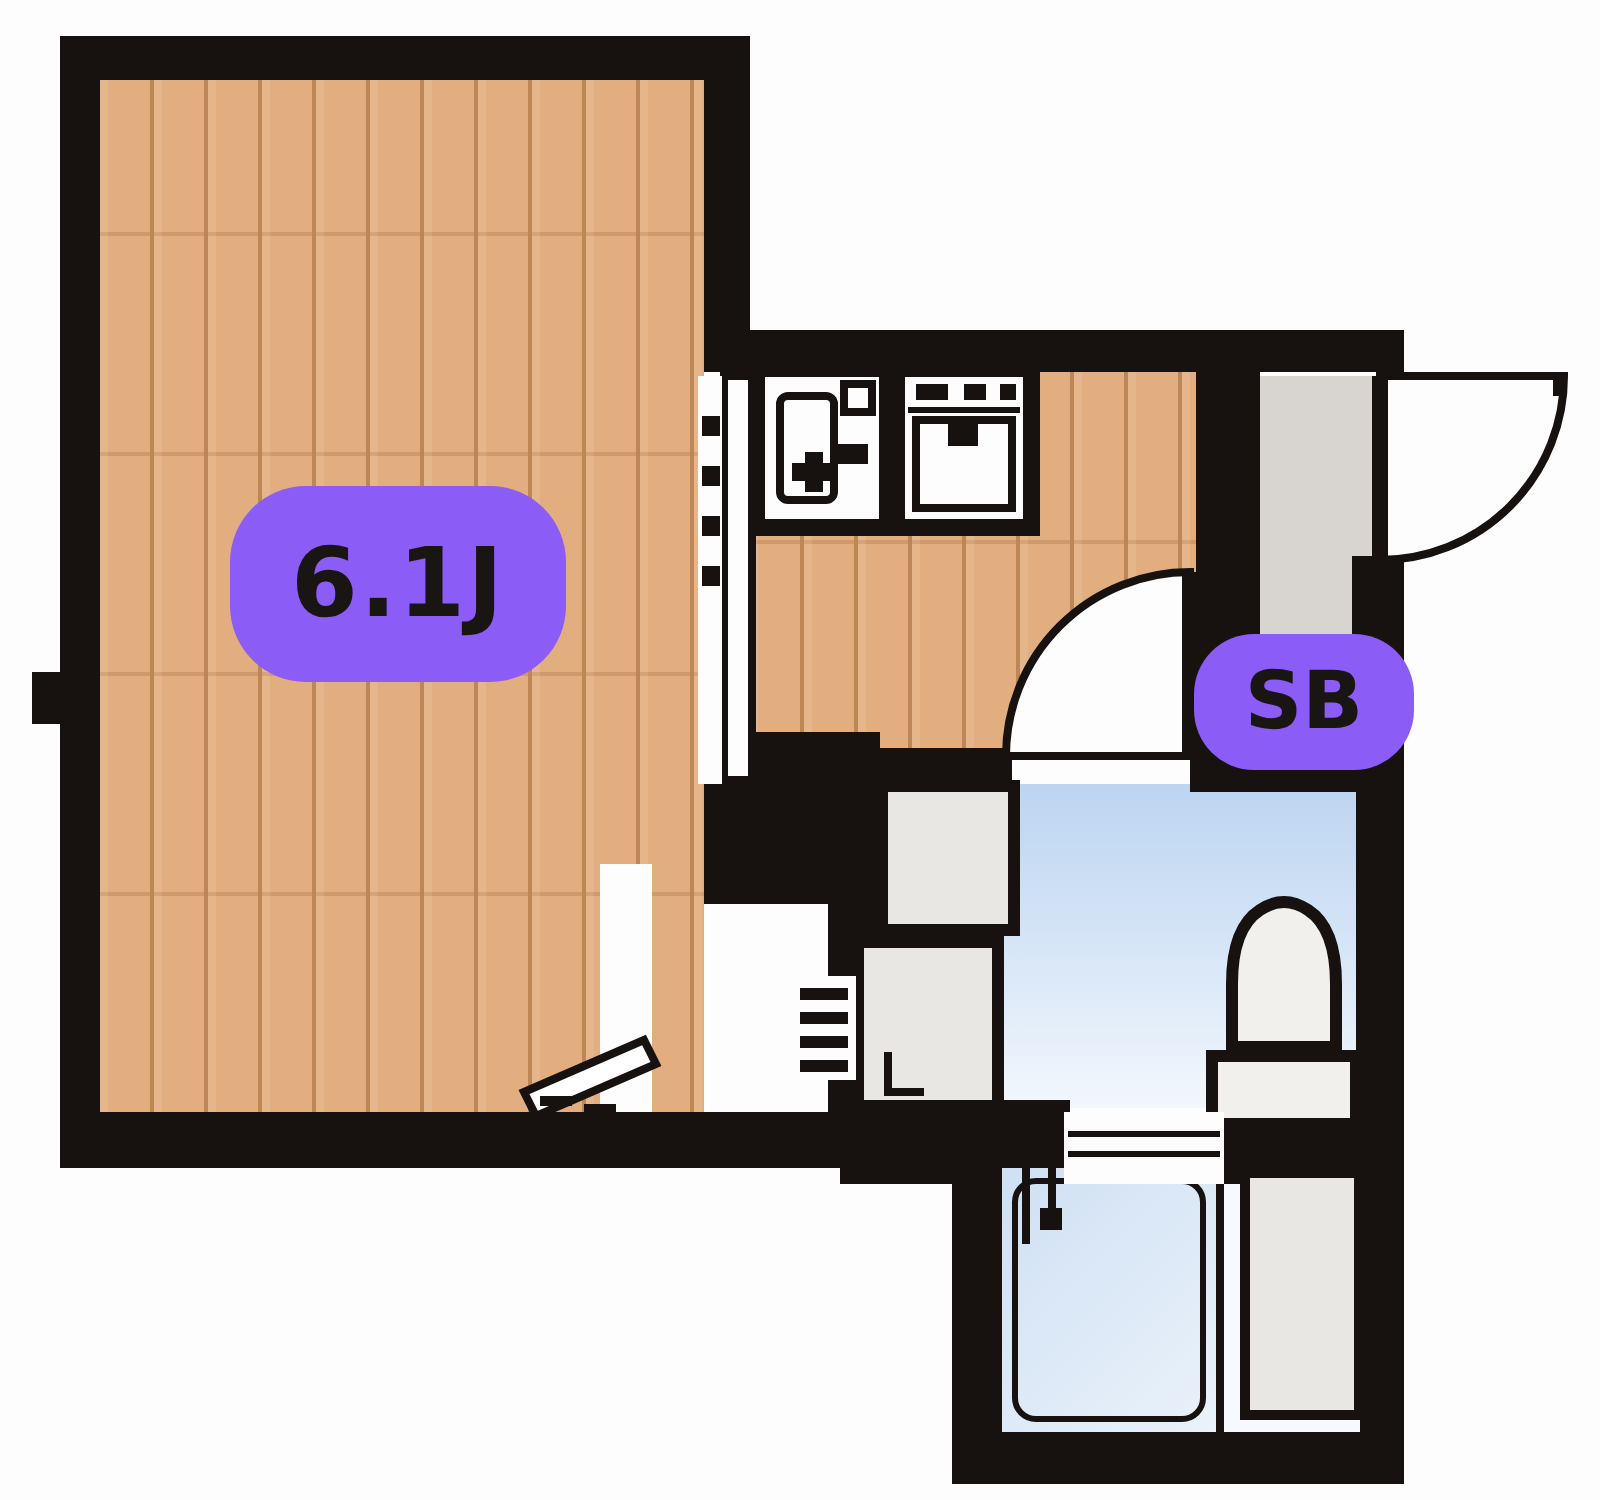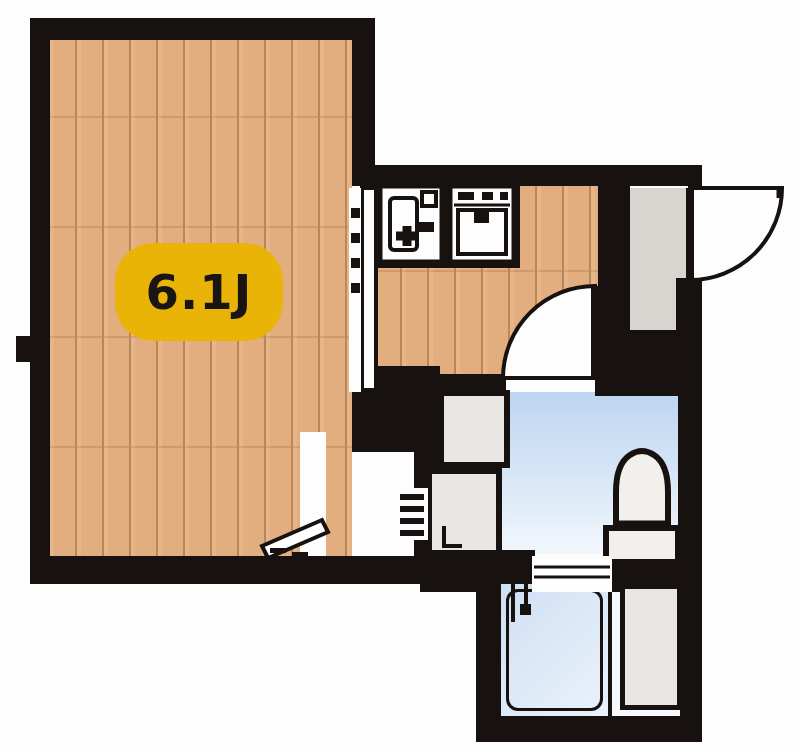--- a/index.html
+++ b/index.html
@@ -25,21 +25,21 @@
     border:6px solid var(--wall,#17120f);box-sizing:border-box;}
   .tub{position:absolute;z-index:3;border:4px solid var(--wall,#17120f);box-sizing:border-box;
     background:linear-gradient(135deg,var(--tubblue1,#cfe0f4),var(--tubblue2,#eaf2fa));}
   .tub-inner{position:absolute;inset:5px;border:3px solid var(--wall,#17120f);border-radius:12px;}
   .closet{position:absolute;z-index:3;background:#fcfbf8;border:7px solid var(--wall,#17120f);
     box-sizing:border-box;display:flex;align-items:center;justify-content:center;}
   .slidedoor{position:absolute;z-index:3;background:#fdfdfd;border:4px solid var(--wall,#17120f);
     box-sizing:border-box;}
   .counterblock{position:absolute;z-index:2;background:var(--wall,#17120f);}
   
-  .bubble{position:absolute;z-index:5;background:#eab308;display:flex;align-items:center;
+  .bubble{position:absolute;z-index:5;background:#8b5cf6;display:flex;align-items:center;
     justify-content:center;color:var(--ink,#181512);font-weight:bold;}
   .lbl-main{font-size:48px;border-radius:38px;letter-spacing:1px;}
   .lbl-sb{font-size:40px;border-radius:30px;}
   .lbl-cl{font-size:32px;font-weight:bold;color:var(--ink,#181512);}
   svg.overlay{position:absolute;left:0;top:0;z-index:4;color:var(--wall,#17120f);pointer-events:none;}
 </style>
 </head>
 <body>
 
 <div class="plan">
@@ -154,14 +154,17 @@
       <rect x="482" y="192" width="11" height="8" fill="currentColor"></rect>
       <rect x="500" y="192" width="8" height="8" fill="currentColor"></rect>
       <rect x="458" y="210" width="48" height="44" fill="#fdfdfd" stroke="currentColor" stroke-width="4"></rect>
       <rect x="474" y="210" width="15" height="13" fill="currentColor"></rect>
     </g>
   </svg>
 
   <div class="bubble lbl-main" style="left:115px;top:243px;width:168px;height:98px;">
     <span>6.1J</span>
   </div>
+  <div class="bubble lbl-sb" style="left:597px;top:317px;width:110px;height:68px;">
+    <span>SB</span>
+  </div>
 
 </div>
 
 </body></html>

